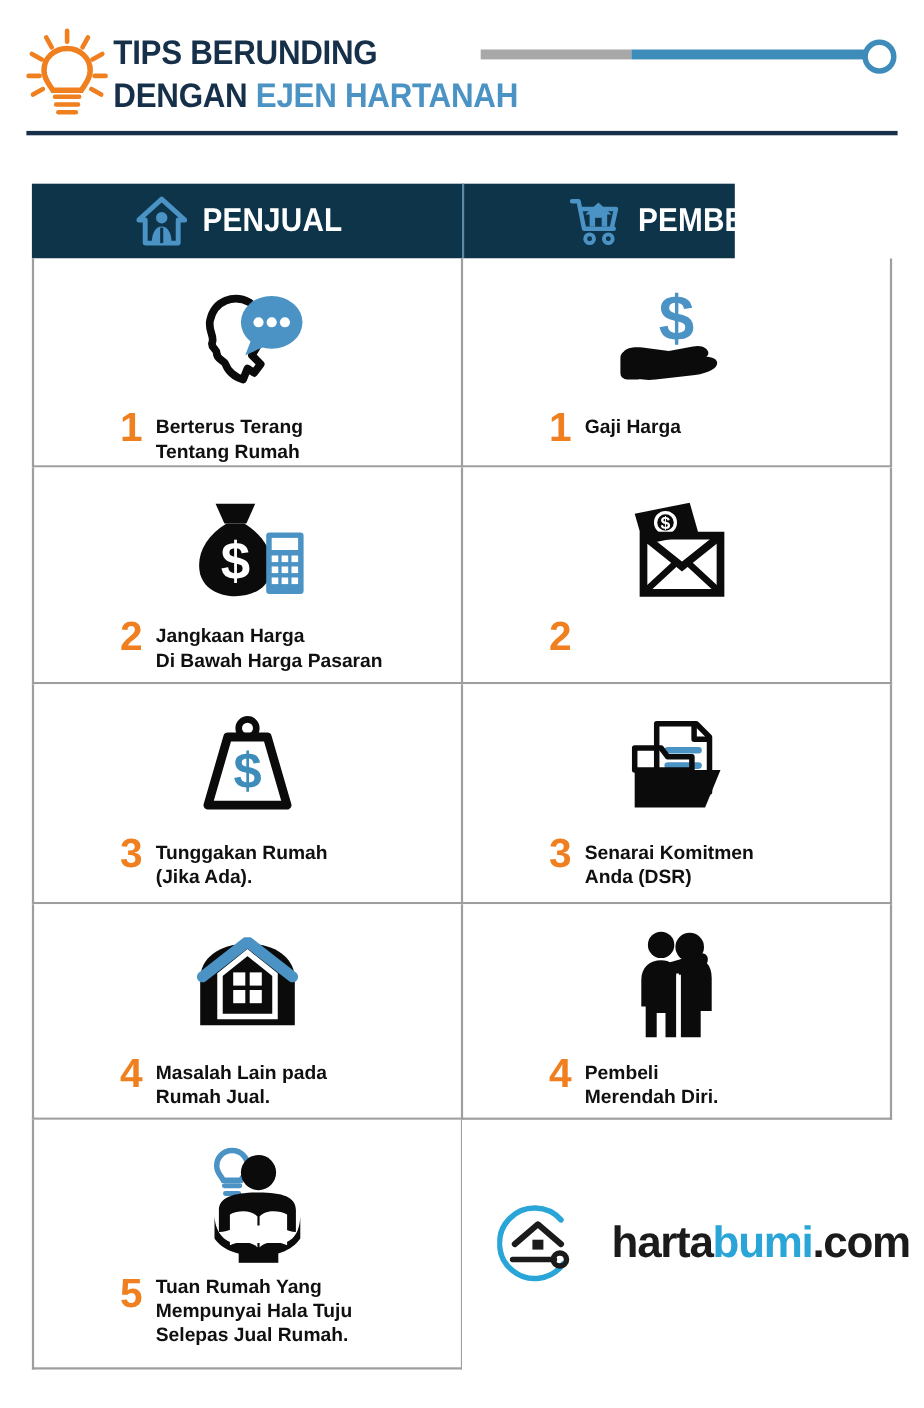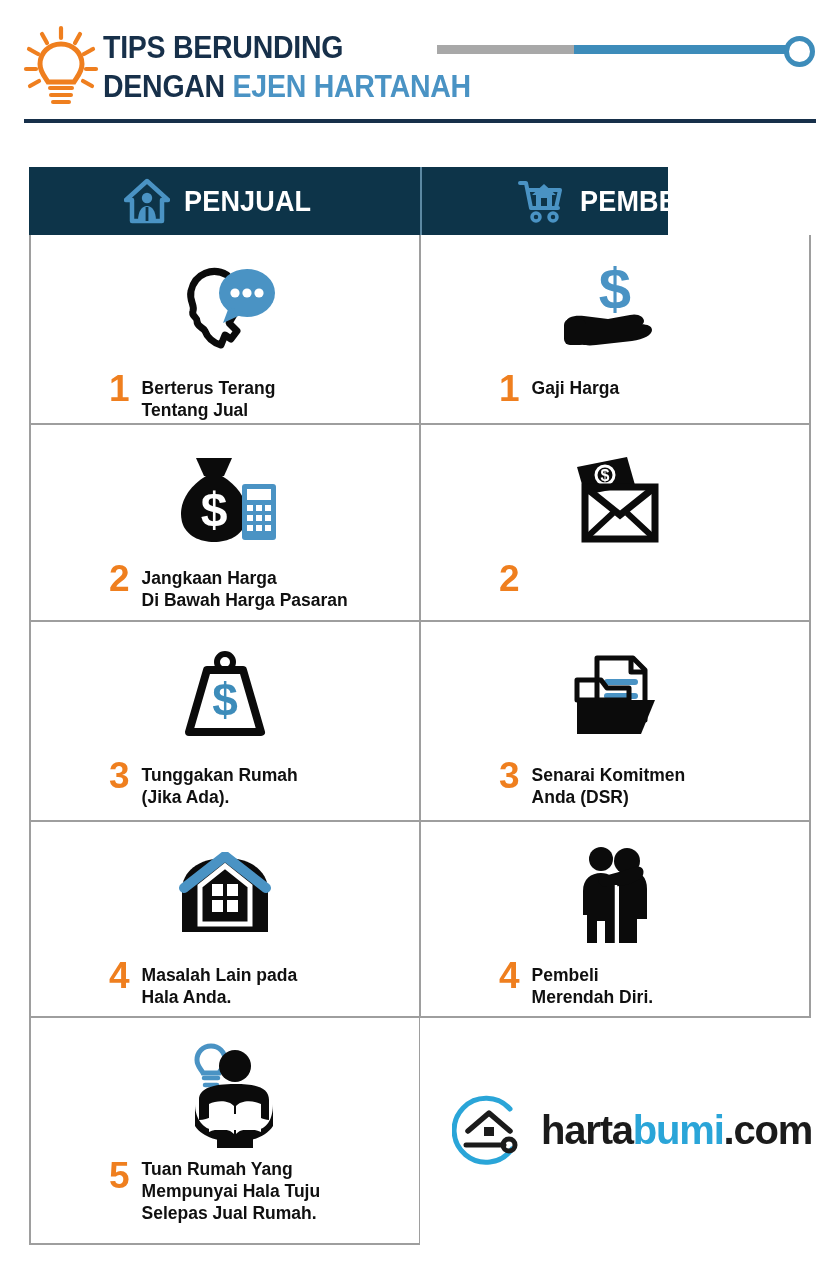--- a/index.html
+++ b/index.html
@@ -169,21 +169,21 @@
   }
   .txt.three { padding-top: 0px; }
 
   
   #logo-area {
     position: absolute;
     left: 452px;
     top: 1093px;
     display: flex;
     align-items: center;
-    gap: 15px;
+    gap: 30px;
   }
   #logo-text {
     font-size: 40px;
     font-weight: bold;
     letter-spacing: -1.2px;
     white-space: nowrap;
   }
   .lg-dark { color: #1b1b1b; }
   .lg-blue { color: #2aa5d8; }
 </style>
@@ -260,21 +260,21 @@
             <ellipse cx="78" cy="32" rx="28" ry="24" fill="#4a93c4"></ellipse>
             <path d="M60 46 L54 62 L76 52 Z" fill="#4a93c4"></path>
             <circle cx="66" cy="32" r="4.6" fill="#ffffff"></circle>
             <circle cx="78" cy="32" r="4.6" fill="#ffffff"></circle>
             <circle cx="90" cy="32" r="4.6" fill="#ffffff"></circle>
           </svg>
         </div>
         <div class="label-area">
           <span class="num">1</span>
           <span class="txt">Berterus Terang
-Tentang Jual</span>
+Tentang Rumah</span>
         </div>
       </div>
     </div>
     <div class="cell right">
       <div class="cell-inner">
         <div class="icon-area">
           <svg width="110" height="96" viewBox="0 0 110 96">
             <text x="55" y="48" font-family="'Liberation Sans',sans-serif" font-size="58" font-weight="bold" fill="#4a93c4" text-anchor="middle">$</text>
             <path d="M6 62 C6 56 14 54 24 55 L48 58 L70 54 C78 52 84 56 84 60 C84 64 78 66 70 66 L52 66 L74 64 C84 62 92 64 92 69 C92 74 84 78 72 80 L36 84 C20 86 6 80 6 72 Z" fill="#0b0b0b"></path>
             <rect x="4" y="58" width="22" height="26" rx="6" fill="#0b0b0b"></rect>
@@ -390,21 +390,21 @@
               <rect x="36" y="32" width="11" height="12"></rect>
                 <rect x="51" y="32" width="11" height="12"></rect>
               <rect x="36" y="48" width="11" height="12"></rect>
                 <rect x="51" y="48" width="11" height="12"></rect>
             </g>
           </svg>
         </div>
         <div class="label-area">
           <span class="num">4</span>
           <span class="txt">Masalah Lain pada
-Hala Anda.</span>
+Rumah Jual.</span>
         </div>
       </div>
     </div>
     <div class="cell right">
       <div class="cell-inner">
         <div class="icon-area">
           <svg width="84" height="102" viewBox="0 0 84 102">
             <circle cx="28" cy="14" r="12" fill="#0b0b0b"></circle>
             <circle cx="54" cy="16" r="13" fill="#0b0b0b"></circle>
             <path d="M40 34 C40 28 48 26 56 26 C68 26 74 32 74 44 L74 74 L64 74 L64 98 L46 98 L46 40 Z" fill="#0b0b0b"></path>

